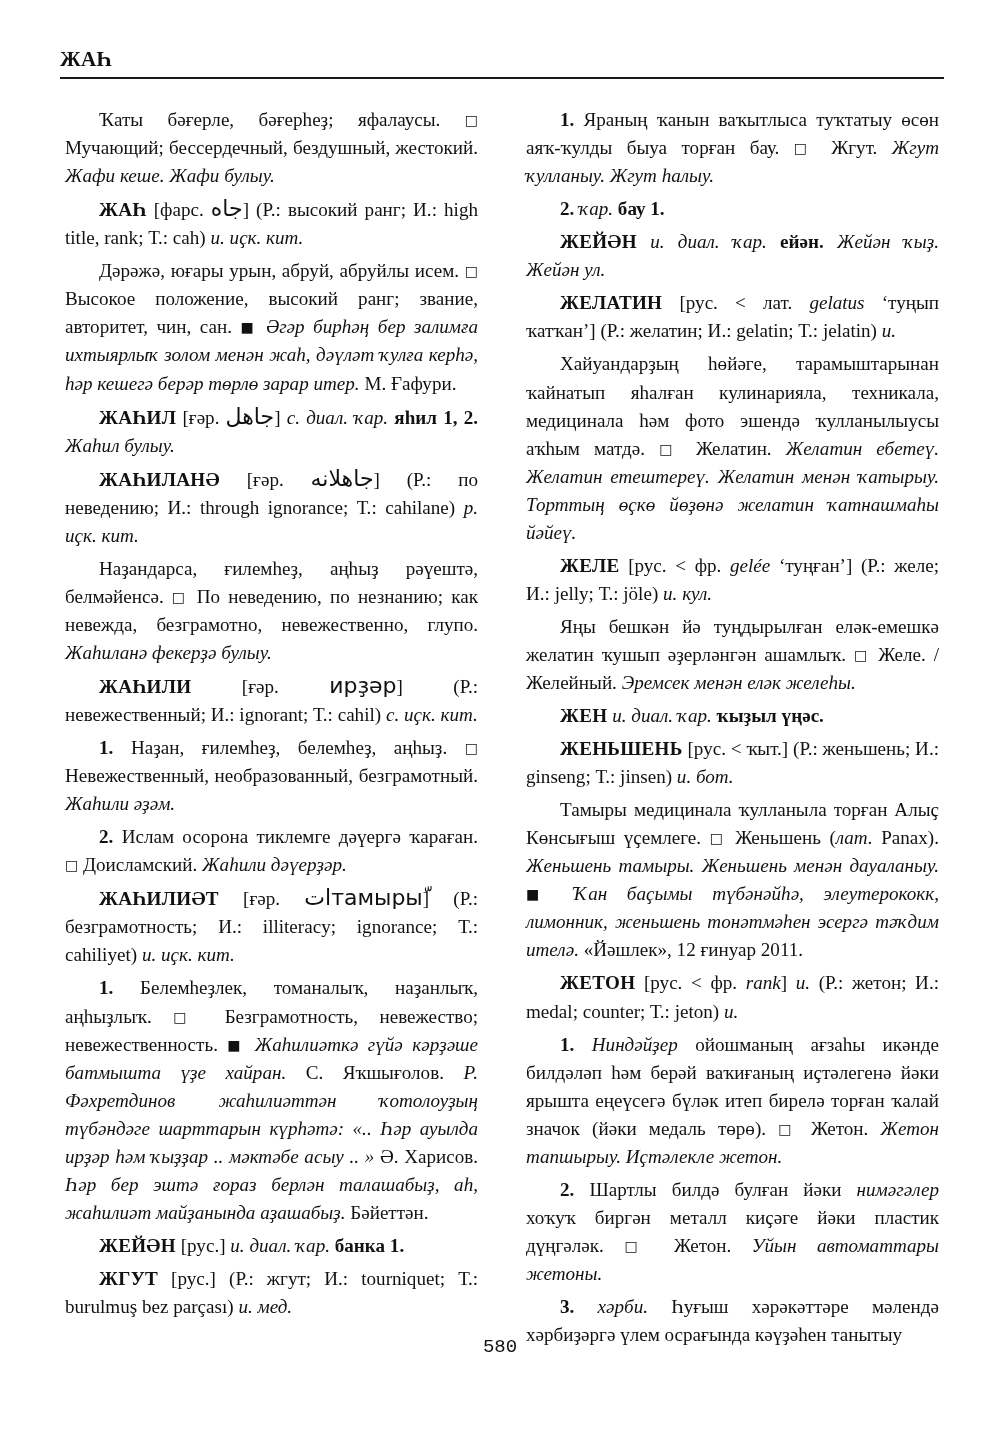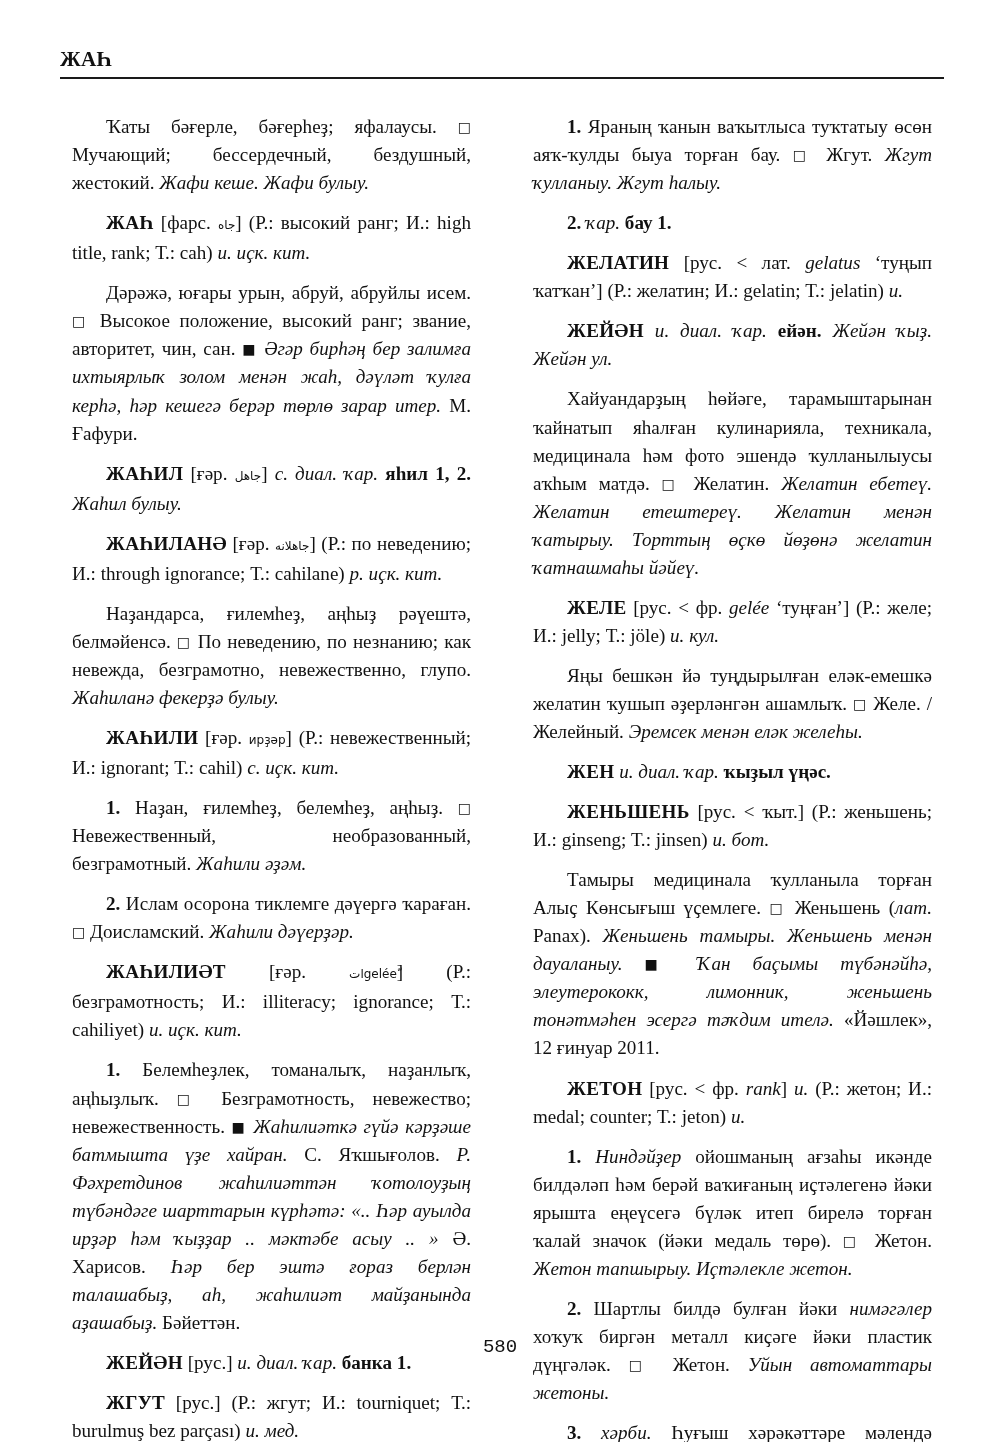--- a/index.html
+++ b/index.html
@@ -38,37 +38,37 @@
   .columns {
     display: flex;
     width: 884px;
     column-gap: 38px;
     align-items: flex-start;
   }
   .col {
     width: 423px;
   }
   p.e {
-    margin: 12px;
+    margin: 5px;
     font-size: 19.1px;
     line-height: 28.05px;
     text-align: justify;
     text-justify: inter-word;
     text-indent: 34px;
     hyphens: manual;
   }
   .hw {
     font-weight: bold;
     letter-spacing: 0.3px;
   }
   .it { font-style: italic; }
   .bi { font-weight: bold; }
   .ar {
     font-family: "DejaVu Sans", sans-serif;
-    font-size: 12px;
+    font-size: 22px;
     direction: rtl;
     unicode-bidi: isolate;
   }
   .sq {
     font-family: "DejaVu Sans", sans-serif;
     font-size: 14px;
     line-height: 1;
     position: relative;
     top: -1px;
   }
@@ -96,31 +96,31 @@
     <div class="col">
       <p class="e">Ҡаты бәғерле, бәғерһеҙ; яфалаусы. <span class="sq">□</span> Мучающий; бессердечный, бездушный, жестокий. <span class="it">Жафи кеше. Жафи булыу.</span></p>
       <p class="e"><span class="hw">ЖАҺ</span> [фарс. <span class="ar">جاه</span>] (Р.: высокий ранг; И.: high title, rank; Т.: cah) <span class="it">и. иҫк. кит.</span></p>
       <p class="e">Дәрәжә, юғары урын, абруй, абруйлы исем. <span class="sq">□</span> Высокое положение, высокий ранг; звание, авторитет, чин, сан. <span class="sq">■</span> <span class="it">Әгәр бирһәң бер залимға ихтыярлыҡ золом менән жаһ, дәүләт ҡулға керһә, һәр кешегә берәр төрлө зарар итер.</span> М. Ғафури.</p>
       <p class="e"><span class="hw">ЖАҺИЛ</span> [ғәр. <span class="ar">جاهل</span>] <span class="it">с. диал. ҡар.</span> <span class="bi">яһил 1, 2.</span> <span class="it">Жаһил булыу.</span></p>
       <p class="e"><span class="hw">ЖАҺИЛАНӘ</span> [ғәр. <span class="ar">جاهلانه</span>] (Р.: по неведению; И.: through ignorance; Т.: cahilane) <span class="it">р. иҫк. кит.</span></p>
       <p class="e">Наҙандарса, ғилемһеҙ, аңһыҙ рәүештә, белмәйенсә. <span class="sq">□</span> По неведению, по незнанию; как невежда, безграмотно, невежественно, глупо. <span class="it">Жаһиланә фекерҙә булыу.</span></p>
       <p class="e"><span class="hw">ЖАҺИЛИ</span> [ғәр. <span class="ar">ирҙәр</span>] (Р.: невежественный; И.: ignorant; Т.: cahil) <span class="it">с. иҫк. кит.</span></p>
       <p class="e"><span class="bi">1.</span> Наҙан, ғилемһеҙ, белемһеҙ, аңһыҙ. <span class="sq">□</span> Невежественный, необразованный, безграмотный. <span class="it">Жаһили әҙәм.</span></p>
       <p class="e"><span class="bi">2.</span> Ислам осорона тиклемге дәүергә ҡараған. <span class="sq">□</span> Доисламский. <span class="it">Жаһили дәүерҙәр.</span></p>
-      <p class="e"><span class="hw">ЖАҺИЛИӘТ</span> [ғәр. <span class="ar">geléeّات</span>] (Р.: безграмотность; И.: illiteracy; ignorance; Т.: cahiliyet) <span class="it">и. иҫк. кит.</span></p>
+      <p class="e"><span class="hw">ЖАҺИЛИӘТ</span> [ғәр. <span class="ar">тамырыّات</span>] (Р.: безграмотность; И.: illiteracy; ignorance; Т.: cahiliyet) <span class="it">и. иҫк. кит.</span></p>
       <p class="e"><span class="bi">1.</span> Белемһеҙлек, томаналыҡ, наҙанлыҡ, аңһыҙлыҡ. <span class="sq">□</span> Безграмотность, невежество; невежественность. <span class="sq">■</span> <span class="it">Жаһилиәткә гүйә кәрҙәше батмышта үҙе хайран.</span> С. Яҡшығолов. <span class="it">Р. Фәхретдинов жаһилиәттән ҡотолоуҙың түбәндәге шарттарын күрһәтә: «.. Һәр ауылда ирҙәр һәм ҡыҙҙар .. мәктәбе асыу .. »</span> Ә. Харисов. <span class="it">Һәр бер эштә ғораз берлән талашабыҙ, аһ, жаһилиәт майҙанында аҙашабыҙ.</span> Бәйеттән.</p>
       <p class="e"><span class="hw">ЖЕЙӘН</span> [рус.] <span class="it">и. диал. ҡар.</span> <span class="bi">банка 1.</span></p>
       <p class="e"><span class="hw">ЖГУТ</span> [рус.] (Р.: жгут; И.: tourniquet; Т.: burulmuş bez parçası) <span class="it">и. мед.</span></p>
     </div>
 
     <div class="col">
       <p class="e"><span class="bi">1.</span> Яраның ҡанын ваҡытлыса туҡтатыу өсөн аяҡ-ҡулды быуа торған бау. <span class="sq">□</span> Жгут. <span class="it">Жгут ҡулланыу. Жгут һалыу.</span></p>
       <p class="e"><span class="bi">2.</span> <span class="it">ҡар.</span> <span class="bi">бау 1.</span></p>
+      <p class="e"><span class="hw">ЖЕЙӘН</span> <span class="it">и. диал. ҡар.</span> <span class="bi">ейән.</span> <span class="it">Жейән ҡыҙ. Жейән ул.</span></p>
       <p class="e"><span class="hw">ЖЕЛАТИН</span> [рус. &lt; лат. <span class="it">gelatus</span> ‘туңып ҡатҡан’] (Р.: желатин; И.: gelatin; Т.: jelatin) <span class="it">и.</span></p>
-      <p class="e"><span class="hw">ЖЕЙӘН</span> <span class="it">и. диал. ҡар.</span> <span class="bi">ейән.</span> <span class="it">Жейән ҡыҙ. Жейән ул.</span></p>
       <p class="e">Хайуандарҙың һөйәге, тарамыштарынан ҡайнатып яһалған кулинарияла, техникала, медицинала һәм фото эшендә ҡулланылыусы аҡһым матдә. <span class="sq">□</span> Желатин. <span class="it">Желатин ебетеү. Желатин етештереү. Желатин менән ҡатырыу. Торттың өҫкө йөҙөнә желатин ҡатнашмаһы йәйеү.</span></p>
       <p class="e"><span class="hw">ЖЕЛЕ</span> [рус. &lt; фр. <span class="it">gelée</span> ‘туңған’] (Р.: желе; И.: jelly; Т.: jöle) <span class="it">и. кул.</span></p>
       <p class="e">Яңы бешкән йә туңдырылған еләк-емешкә желатин ҡушып әҙерләнгән ашамлыҡ. <span class="sq">□</span> Желе. / Желейный. <span class="it">Эремсек менән еләк желеһы.</span></p>
       <p class="e"><span class="hw">ЖЕН</span> <span class="it">и. диал. ҡар.</span> <span class="bi">ҡыҙыл үңәс.</span></p>
       <p class="e"><span class="hw">ЖЕНЬШЕНЬ</span> [рус. &lt; ҡыт.] (Р.: женьшень; И.: ginseng; Т.: jinsen) <span class="it">и. бот.</span></p>
       <p class="e">Тамыры медицинала ҡулланыла торған Алыҫ Көнсығыш үҫемлеге. <span class="sq">□</span> Женьшень (<span class="it">лат.</span> Panax). <span class="it">Женьшень тамыры. Женьшень менән дауаланыу.</span> <span class="sq">■</span> <span class="it">Ҡан баҫымы түбәнәйһә, элеутерококк, лимонник, женьшень тонәтмәһен эсергә тәҡдим ителә.</span> «Йәшлек», 12 ғинуар 2011.</p>
       <p class="e"><span class="hw">ЖЕТОН</span> [рус. &lt; фр. <span class="it">rank</span>] <span class="it">и.</span> (Р.: жетон; И.: medal; counter; Т.: jeton) <span class="it">и.</span></p>
       <p class="e"><span class="bi">1.</span> <span class="it">Ниндәйҙер</span> ойошманың ағзаһы икәнде билдәләп һәм берәй ваҡиғаның иҫтәлегенә йәки ярышта еңеүсегә бүләк итеп бирелә торған ҡалай значок (йәки медаль төрө). <span class="sq">□</span> Жетон. <span class="it">Жетон тапшырыу. Иҫтәлекле жетон.</span></p>
       <p class="e"><span class="bi">2.</span> Шартлы билдә булған йәки <span class="it">нимәгәлер</span> хоҡуҡ биргән металл киҫәге йәки пластик дүңгәләк. <span class="sq">□</span> Жетон. <span class="it">Уйын автоматтары жетоны.</span></p>
       <p class="e"><span class="bi">3.</span> <span class="it">хәрби.</span> Һуғыш хәрәкәттәре мәлендә хәрбиҙәргә үлем осрағында кәүҙәһен танытыу</p>

